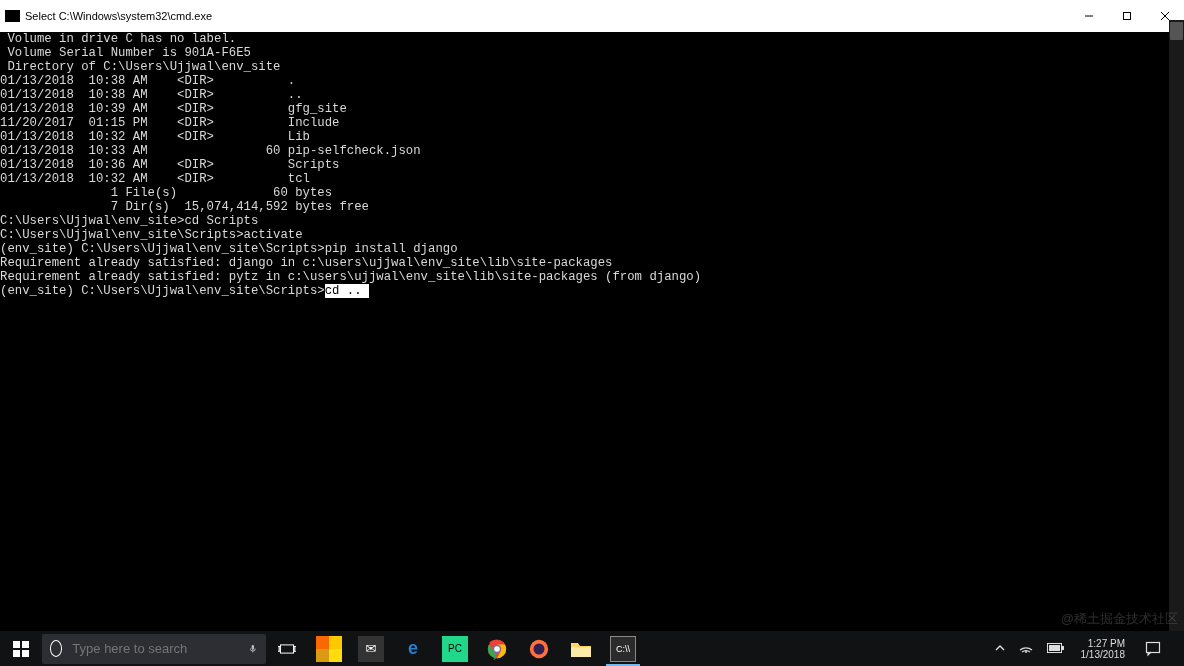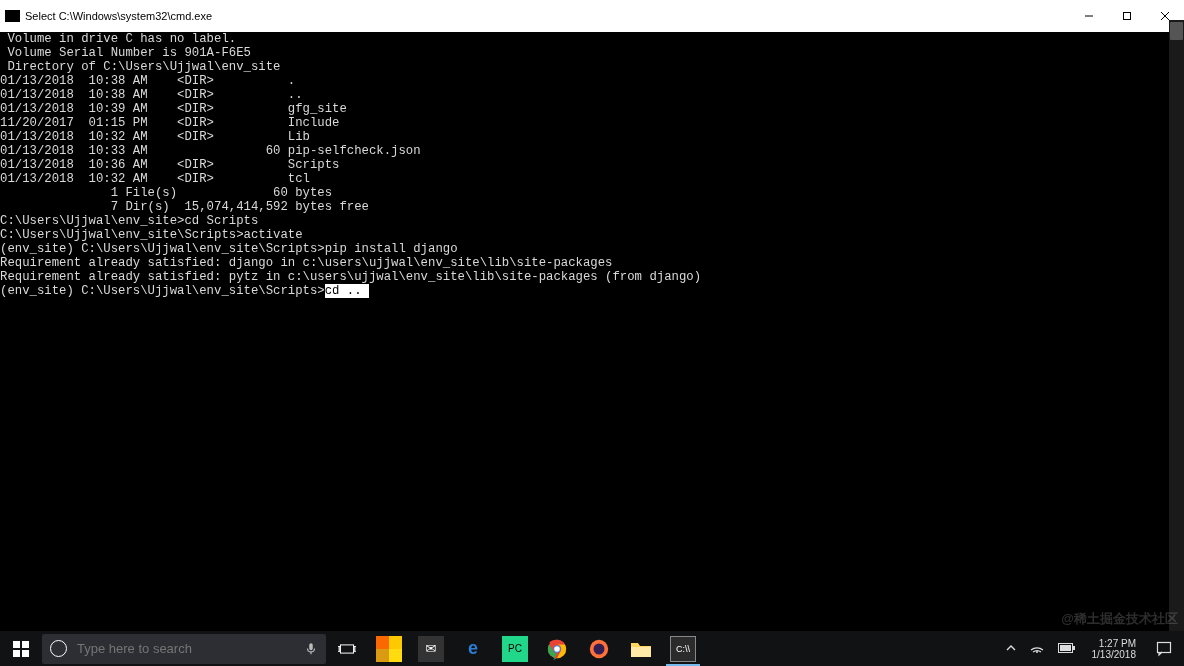--- a/index.html
+++ b/index.html
@@ -15,33 +15,33 @@
   .terminal { flex: 1; background: #000; color: #d9d9d9; font-family: Consolas, "Courier New", monospace; font-size: 12.3px; line-height: 14px; white-space: pre; padding: 0; position: relative; overflow: hidden; }
   .terminal .line { display: block; }
   .sel { background: #ffffff; color: #000; }
   
   .scrollbar-v { position: absolute; right: 0; top: 20px; bottom: 35px; width: 15px; background: #1a1a1a; }
   .scroll-thumb { position: absolute; left: 1px; right: 1px; top: 2px; height: 18px; background: #555; border-radius: 1px; }
   
   .taskbar { position: absolute; left: 0; right: 0; bottom: 0; height: 35px; background: #111214; display: flex; align-items: center; color: #fff; font-size: 12px; }
   .taskbar .start { width: 42px; height: 35px; display: flex; align-items: center; justify-content: center; cursor: pointer; }
   .taskbar .start svg { width: 16px; height: 16px; }
-  .searchbox { display: flex; align-items: center; width: 284px; height: 30px; background: #2c2e33; border-radius: 2px; margin-left: 0; padding: 0 8px; cursor: text; }
+  .searchbox { display: flex; align-items: center; width: 224px; height: 30px; background: #2c2e33; border-radius: 2px; margin-left: 0; padding: 0 8px; cursor: text; }
   .searchbox .circle { width: 17px; height: 17px; border: 1.6px solid #fff; border-radius: 50%; margin-right: 10px; }
   .searchbox input { flex: 1; background: transparent; border: none; outline: none; color: #ccc; font-size: 13px; }
   .taskbar .icon { width: 42px; height: 35px; display: flex; align-items: center; justify-content: center; cursor: pointer; }
   .taskbar .icon svg { width: 18px; height: 18px; }
   .taskbar .app { width: 42px; height: 35px; display: flex; align-items: center; justify-content: center; cursor: pointer; position: relative; }
   .taskbar .app.active::after { content: ""; position: absolute; bottom: 0; left: 4px; right: 4px; height: 2px; background: #76b9ed; }
   .app-tile { width: 26px; height: 26px; display: flex; align-items: center; justify-content: center; font-size: 13px; }
-  .tray { margin-left: auto; display: flex; align-items: center; gap: 6px; padding-right: 4px; color: #ddd; }
+  .tray { margin-left: auto; display: flex; align-items: center; gap: 6px; padding-right: 15px; color: #ddd; }
   .tray .tray-icon { padding: 0 4px; cursor: pointer; }
   .tray .clock { text-align: right; font-size: 10px; line-height: 11px; padding: 0 6px; cursor: pointer; }
   .tray .notif { width: 32px; height: 35px; display: flex; align-items: center; justify-content: center; cursor: pointer; }
-  .watermark { position: absolute; right: 6px; bottom: 38px; font-size: 13px; color: rgba(180,180,180,0.25); pointer-events:none; font-family: sans-serif; font-weight: bold;}
+  .watermark { position: absolute; right: 6px; bottom: 38px; font-size: 13px; color: rgba(180,180,180,0.25); pointer-events:none; font-family: sans-serif;}
 </style>
 </head>
 <body>
 
 <div class="window">
   <div class="titlebar">
     <span class="app-icon"></span>
     <span>Select C:\Windows\system32\cmd.exe</span>
     <span class="spacer"></span>
     <div class="ctrl">

